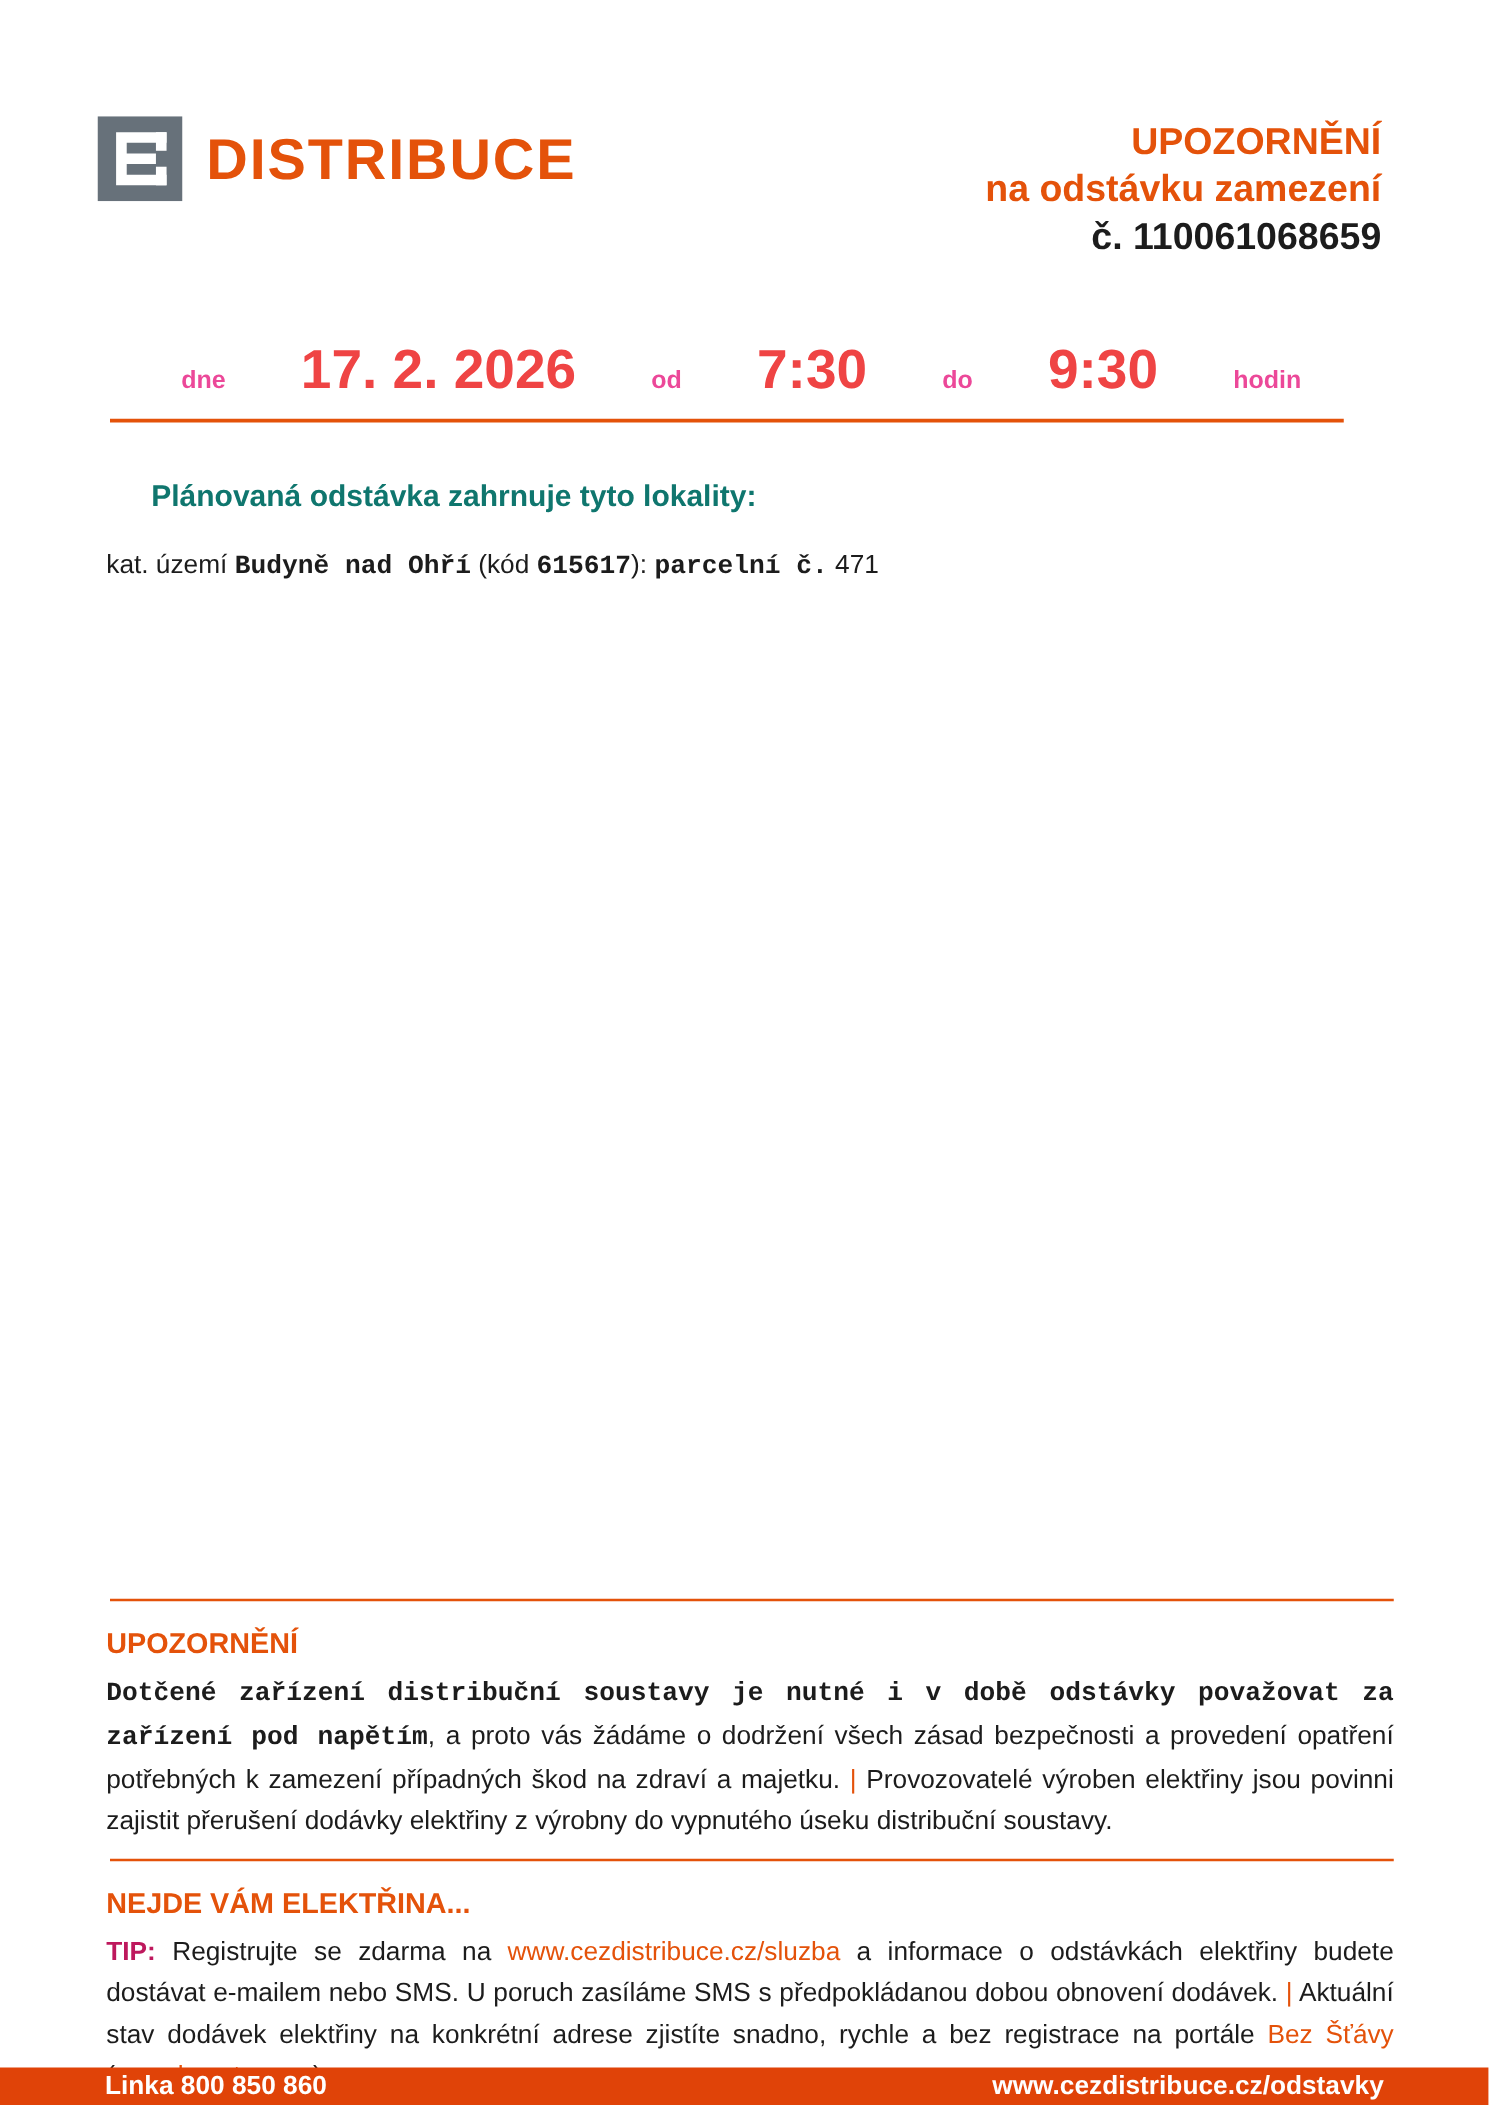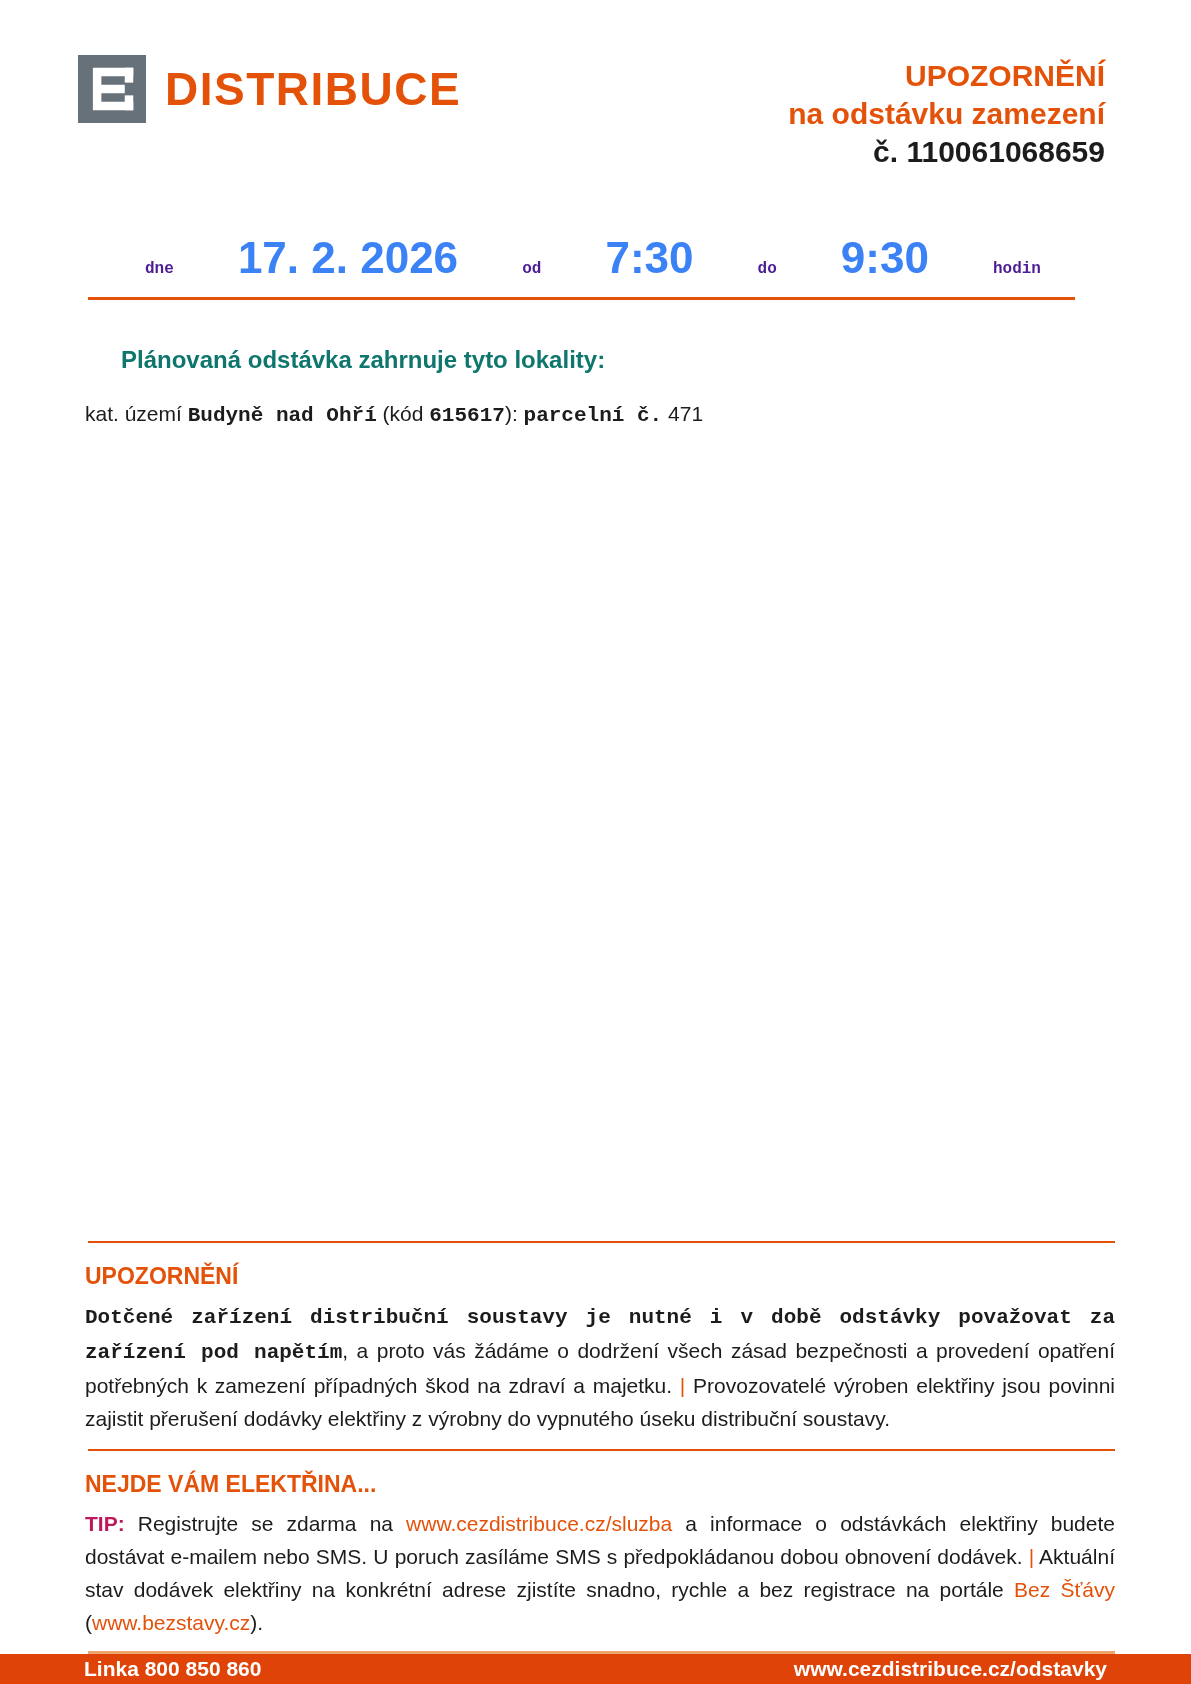--- a/index.html
+++ b/index.html
@@ -11,41 +11,42 @@
     background:#ffffff;
     font-family:"Liberation Sans","DejaVu Sans",sans-serif;
     color:#1c1c1c;
     overflow:hidden;
   }
 
   
   .header {
     display:flex; justify-content:space-between; align-items:flex-start;
     padding:55px 86px 0 78px;
+    margin-top:38px;
   }
   .brand { display:flex; align-items:center; gap:19px; }
   .logo-mark { width:68px; height:68px; display:block; }
   .brand-name {
     color:#e4520a; font-size:46px; font-weight:bold; letter-spacing:1.5px;
     line-height:68px;
   }
   .header-right {
     text-align:right; font-size:30px; font-weight:bold; line-height:38px;
     padding-top:2px;
   }
   .header-right .orange { color:#e4520a; }
   .notice-number { color:#1c1c1c; }
 
   
   .schedule {
     display:flex; justify-content:space-between; align-items:baseline;
     margin:62px 150px 0 145px;
   }
-  .sched-label { font-size:16px; font-weight:bold; color:#4c1d95;font-family:Liberation Mono, monospace; }
-  .sched-value { font-size:44px; font-weight:bold; color:#3b82f6; }
+  .sched-label { font-size:20px; font-weight:bold; color:#ec4899; }
+  .sched-value { font-size:44px; font-weight:bold; color:#ef4444; }
   .schedule-rule { height:3px; background:#e4520a; margin:14px 116px 0 88px; }
 
   
   .localities { margin:46px 80px 0 85px; }
   .localities-heading { font-size:24px; font-weight:bold; color:#0f766e;margin-left:36px; }
   .locality-line { margin-top:28px; font-size:21px; }
 
   
   .divider { height:2px; background:#e4520a; margin-left:88px; margin-right:76px; }
   .divider-1 { margin-top:814px; }

